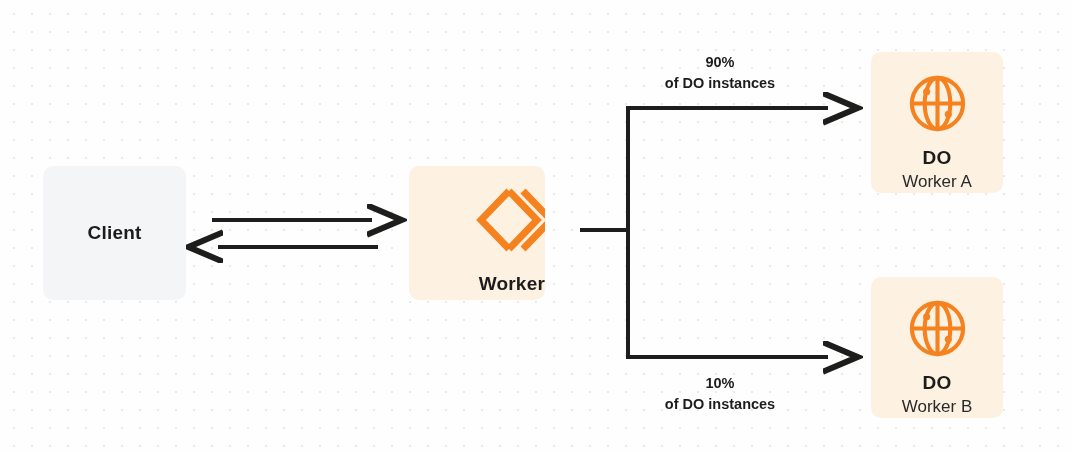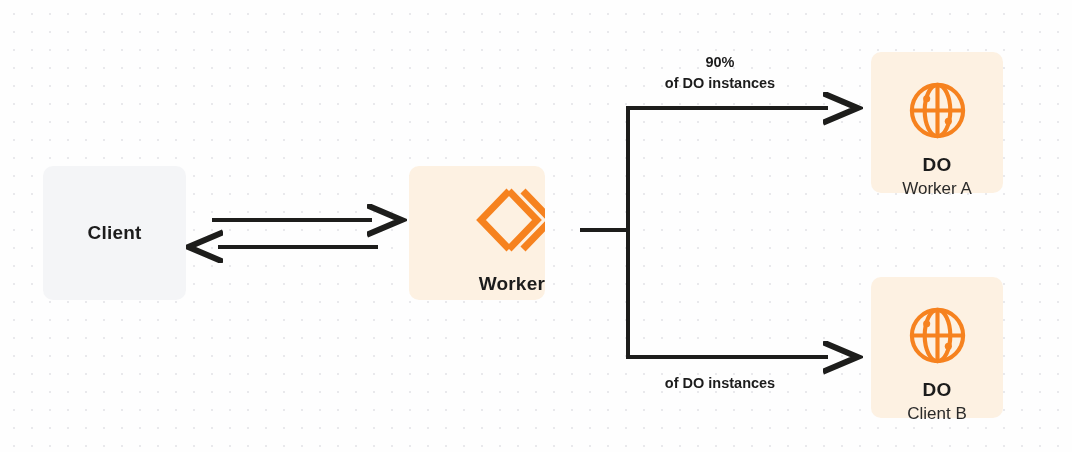--- a/index.html
+++ b/index.html
@@ -69,21 +69,21 @@
     letter-spacing: 0.2px;
   }
 
   
   .do-node {
     left: 871px;
     width: 132px;
     height: 141px;
     background-color: #fdf1e2;
     justify-content: flex-start;
-    padding-top: 27px;
+    padding-top: 20px;
     text-align: center;
   }
   #do-node-a { top: 52px; }
   #do-node-b { top: 277px; }
   .do-title {
     font-size: 19px;
     font-weight: bold;
     color: #1c1c1c;
     margin-top: 12px;
     letter-spacing: 0.2px;
@@ -212,25 +212,26 @@
           <circle cx="32" cy="32" r="26"></circle>
           <line x1="32" y1="6" x2="32" y2="58"></line>
           <line x1="6.6" y1="32" x2="57.4" y2="32"></line>
           <ellipse cx="32" cy="32" rx="13" ry="26"></ellipse>
         </g>
         <circle cx="21" cy="20" r="3.6" fill="#f6821f"></circle>
         <circle cx="43" cy="43" r="3.6" fill="#f6821f"></circle>
       </svg>
     </span>
     <div class="do-title">DO</div>
-    <div class="do-sub">Client B</div>
+    <div class="do-sub">Worker B</div>
   </div>
 
   <div class="edge-label" id="label-top">
     <span>90%</span>
     <span>of DO instances</span>
   </div>
 
   <div class="edge-label" id="label-bottom">
+    <span>10%</span>
     <span>of DO instances</span>
   </div>
 
 </div>
 
 </body></html>

